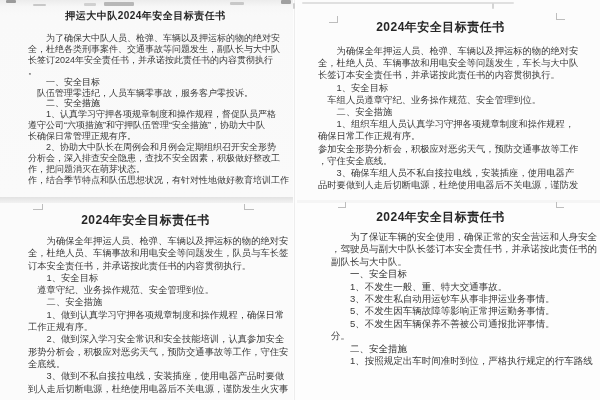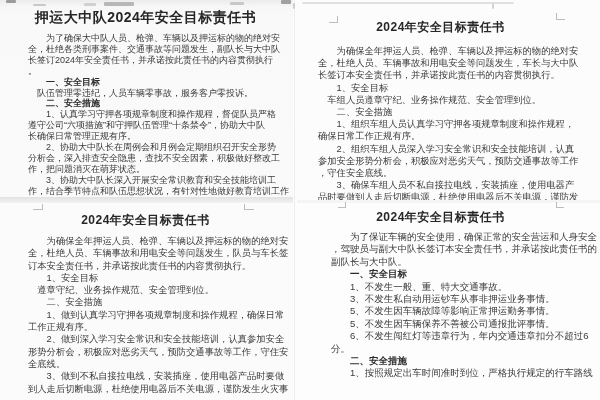--- a/index.html
+++ b/index.html
@@ -10,32 +10,32 @@
   #canvas{position:relative;width:600px;height:400px;background:#fdfdfd;}
   .page{position:absolute;overflow:hidden;}
   #p1{left:0;top:0;width:293px;height:197px;
       background:linear-gradient(180deg,#ececec 0px,#f7f7f7 7px,#f9f9f9 15px,#fafafa 100%);}
   #p2{left:297px;top:0;width:303px;height:200px;background:#fcfcfc;}
   #p3{left:0;top:203px;width:293px;height:197px;background:#fbfbfb;}
   #p4{left:297px;top:203px;width:303px;height:197px;background:#fdfdfd;}
 
   .title{position:absolute;text-align:center;font-weight:bold;color:var(--title,#262626);
          letter-spacing:.5px;white-space:nowrap;}
-  #p1 .title{left:28px;right:30px;top:9px;font-size:14px;}
+  #p1 .title{left:28px;right:30px;top:9px;font-size:10px;}
   #p2 .title{left:21px;right:37px;top:19px;font-size:12px;}
   #p3 .title{left:28px;right:30px;top:9px;font-size:12px;}
   #p4 .title{left:21px;right:37px;top:6px;font-size:12px;}
 
   .lines{position:absolute;color:var(--text,#3a3a3a);}
   #p1 .lines{left:28px;right:30px;top:33px;font-size:9px;line-height:10.9px;}
   #p2 .lines{left:21px;right:37px;top:45px;font-size:9.3px;line-height:12.2px;}
   #p3 .lines{left:28px;right:30px;top:32px;font-size:9.3px;line-height:12.3px;}
   #p4 .lines{left:34px;right:37px;top:28px;font-size:9.5px;line-height:12.4px;}
   .line{white-space:pre;}
-  .line.bold{font-weight:bold;color:#2c2c2c;}
+  .line.bold{font-weight:normal;color:#2c2c2c;}
 
   
   .vgutter{position:absolute;left:294px;top:0;width:1px;height:400px;background:#ededed;}
   .hband-left{position:absolute;left:0;top:197px;width:293px;height:6px;
               background:linear-gradient(180deg,#e2e2e2,#f2f2f2);}
   .hband-right{position:absolute;left:297px;top:200px;width:303px;height:3px;background:#f5f5f5;}
 
   
   .artifact{position:absolute;border-radius:1px;}
   .a1{left:6px;top:0;width:10px;height:3px;background:#9b9b9b;}
@@ -68,42 +68,40 @@
     <div class="title">押运大中队2024年安全目标责任书</div>
     <div class="lines">
         <div class="line">　　为了确保大中队人员、枪弹、车辆以及押运标的物的绝对安</div>
         <div class="line">全，杜绝各类刑事案件、交通事故等问题发生，副队长与大中队</div>
         <div class="line">长签订2024年安全责任书，并承诺按此责任书的内容贯彻执行</div>
         <div class="line">。</div>
         <div class="line bold">　　一、安全目标</div>
         <div class="line">　队伍管理零违纪，人员车辆零事故，服务客户零投诉。</div>
         <div class="line bold">　　二、安全措施</div>
         <div class="line">　　1、认真学习守押各项规章制度和操作规程，督促队员严格</div>
-        <div class="line">遵守公司“六项措施”和守押队伍管理“十条禁令”，协助大中队</div>
+        <div class="line">遵守公司“六项措施”和守押队伍管理“安全措施”，协助大中队</div>
         <div class="line">长确保日常管理正规有序。</div>
         <div class="line">　　2、协助大中队长在周例会和月例会定期组织召开安全形势</div>
         <div class="line">分析会，深入排查安全隐患，查找不安全因素，积极做好整改工</div>
         <div class="line">作，把问题消灭在萌芽状态。</div>
-        <div class="line">　　3、协助大中队长深入开展安全常识教育和安全技能培训工</div>
         <div class="line">作，结合季节特点和队伍思想状况，有针对性地做好教育培训工作</div>
       </div>
   </div>
 
   <div class="page" id="p2">
     <div class="title">2024年安全目标责任书</div>
     <div class="lines">
         <div class="line">　　为确保全年押运人员、枪弹、车辆以及押运标的物的绝对安</div>
         <div class="line">全，杜绝人员、车辆事故和用电安全等问题发生，车长与大中队</div>
         <div class="line">长签订本安全责任书，并承诺按此责任书的内容贯彻执行。</div>
         <div class="line">　　1、安全目标</div>
         <div class="line">　车组人员遵章守纪、业务操作规范、安全管理到位。</div>
         <div class="line">　　二、安全措施</div>
         <div class="line">　　1、组织车组人员认真学习守押各项规章制度和操作规程，</div>
         <div class="line">确保日常工作正规有序。</div>
-        <div class="line">　　2、组织车组人员深入学习安全常识和安全技能培训，认真</div>
         <div class="line">参加安全形势分析会，积极应对恶劣天气，预防交通事故等工作</div>
         <div class="line">，守住安全底线。</div>
         <div class="line">　　3、确保车组人员不私自接拉电线，安装插座，使用电器产</div>
         <div class="line">品时要做到人走后切断电源，杜绝使用电器后不关电源，谨防发</div>
       </div>
   </div>
 
   <div class="page" id="p3">
     <div class="title">2024年安全目标责任书</div>
     <div class="lines">
@@ -127,21 +125,20 @@
     <div class="title">2024年安全目标责任书</div>
     <div class="lines">
         <div class="line">　　为了保证车辆的安全使用，确保正常的安全营运和人身安全</div>
         <div class="line">，驾驶员与副大中队长签订本安全责任书，并承诺按此责任书的</div>
         <div class="line">副队长与大中队。</div>
         <div class="line bold">　　一、安全目标</div>
         <div class="line">　　1、不发生一般、重、特大交通事故。</div>
         <div class="line">　　3、不发生私自动用运钞车从事非押运业务事情。</div>
         <div class="line">　　5、不发生因车辆故障等影响正常押运勤务事情。</div>
         <div class="line">　　5、不发生因车辆保养不善被公司通报批评事情。</div>
-        <div class="line">　　6、不发生闯红灯等违章行为，年内交通违章扣分不超过6</div>
         <div class="line">分。</div>
         <div class="line bold">　　二、安全措施</div>
         <div class="line">　　1、按照规定出车时间准时到位，严格执行规定的行车路线</div>
       </div>
   </div>
 
   <div class="vgutter"></div>
   <div class="hband-left"></div>
   <div class="hband-right"></div>
 

